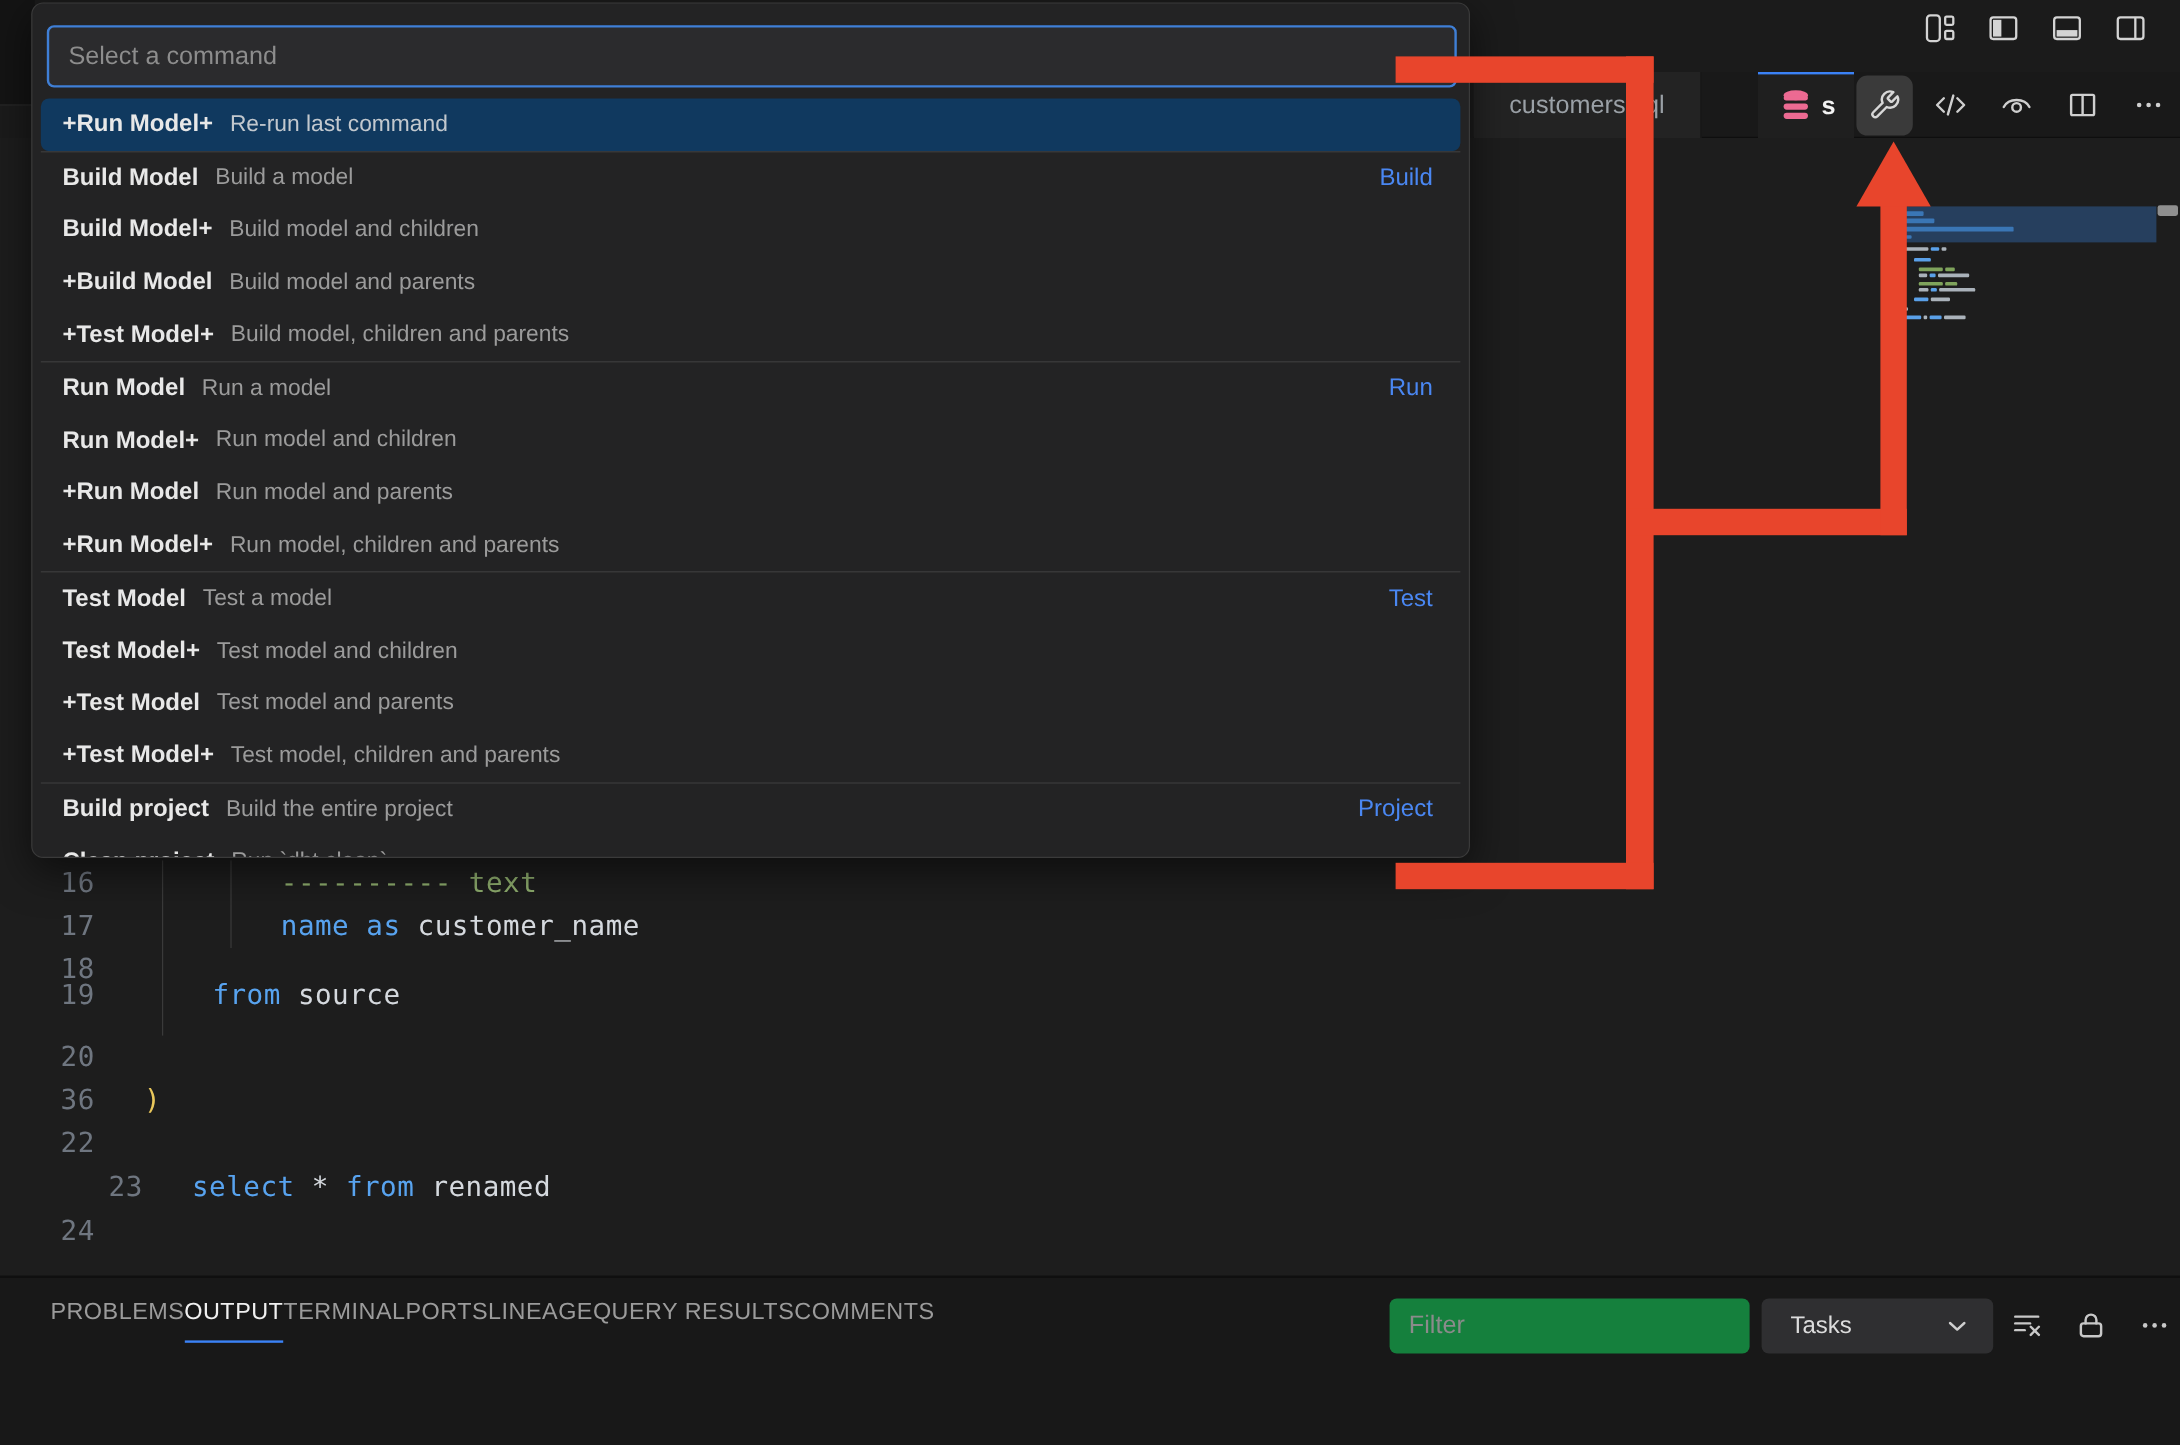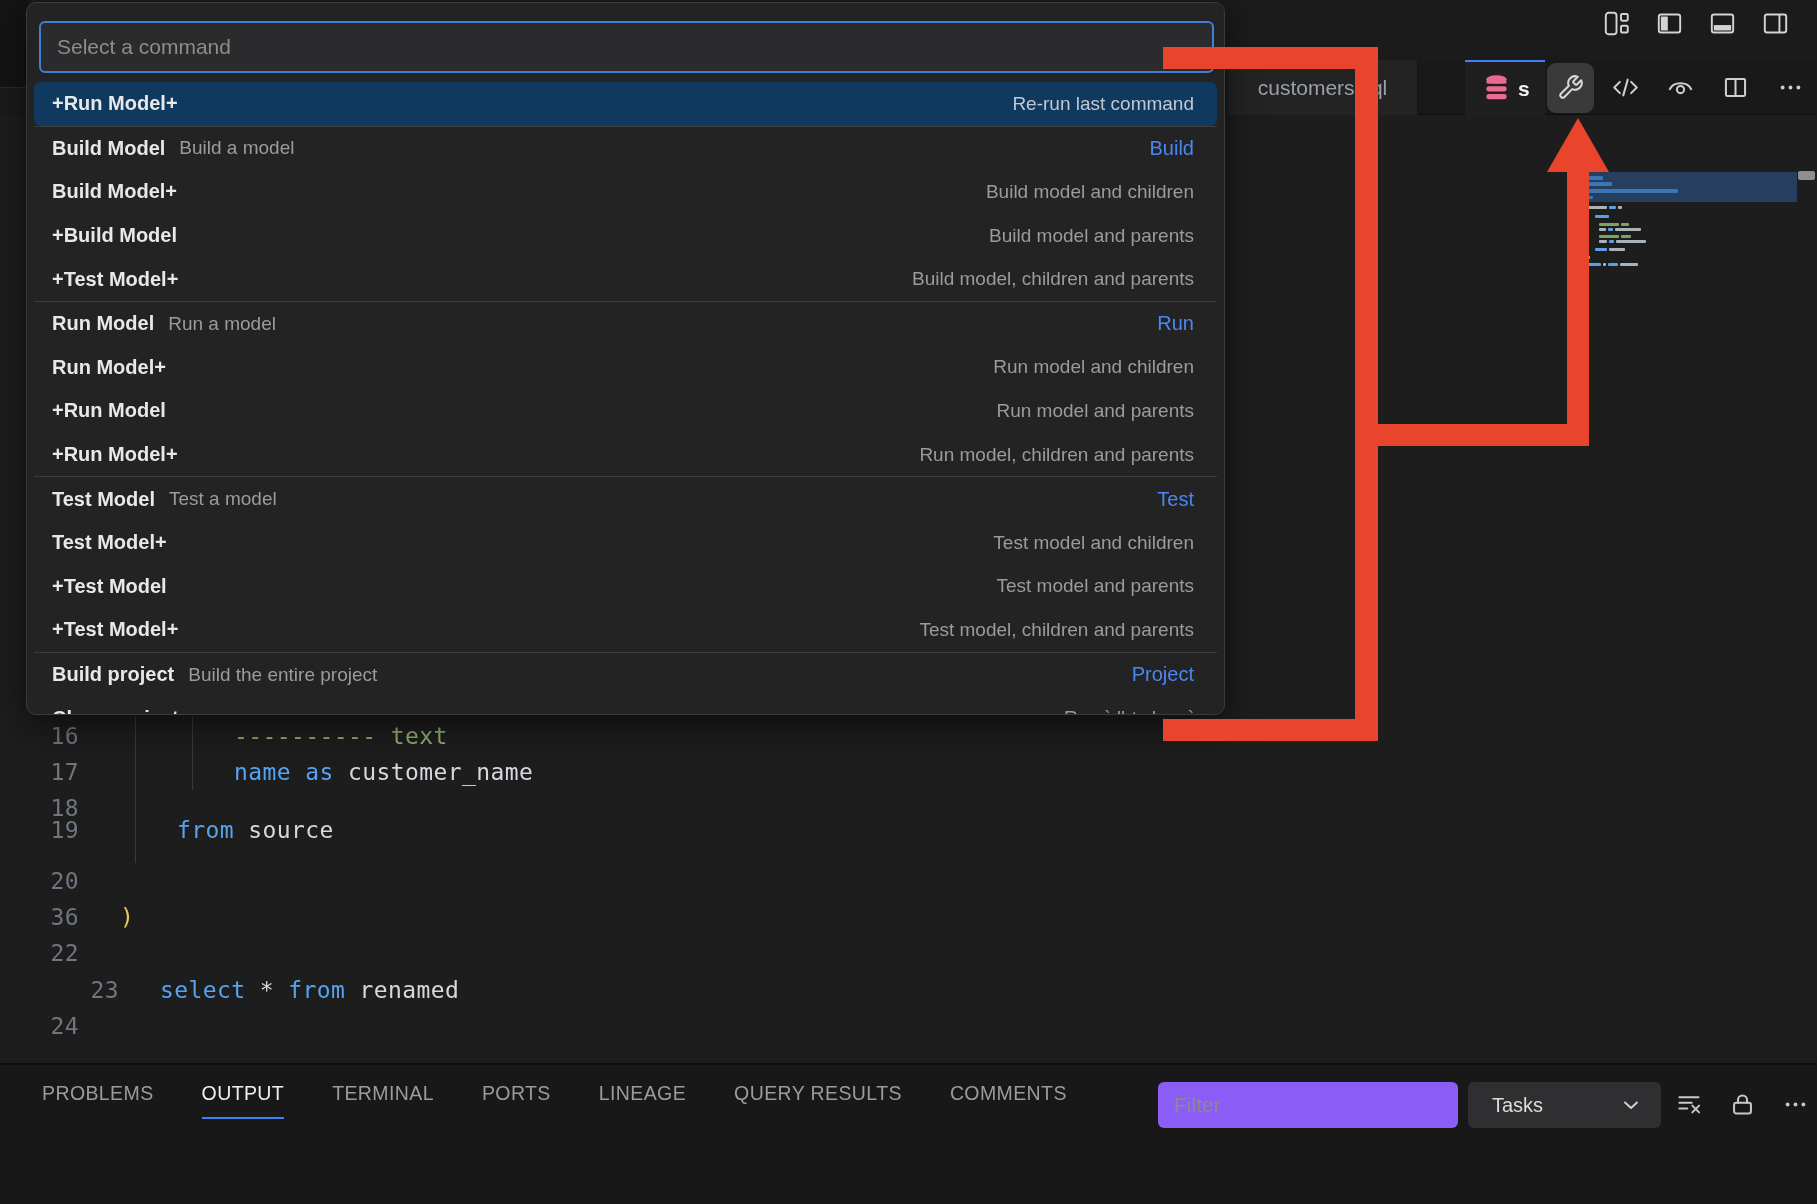--- a/index.html
+++ b/index.html
@@ -56,35 +56,35 @@
   .mm-bar{position:absolute;border-radius:1px;}
   .mm-scroll-thumb{position:absolute;left:1798px;top:171px;width:17px;height:9px;background:#8f8f8f;border-radius:2px;}
   .hscroll-dash{position:absolute;left:1772px;top:1132px;width:40px;height:8px;background:#5f5f5f;border-radius:4px;}
 
   
   .palette{position:absolute;left:26px;top:2px;width:1199px;height:713px;background:#232324;border:1px solid #3a3a3a;border-radius:10px;box-shadow:0 10px 34px rgba(0,0,0,.55);overflow:hidden;z-index:30;}
   .palette-input{position:absolute;left:12px;top:18px;width:1175px;height:52px;background:#2b2b2d;border:2px solid #3f7fd6;border-radius:6px;color:#e6e6e6;font-size:21px;padding:0 16px;font-family:"Liberation Sans",sans-serif;outline:none;}
   .palette-input::placeholder{color:#8d8d8d;}
   .cmd-list{position:absolute;left:0;top:79px;width:100%;}
   .cmd-sep{height:1px;background:#3d3d3d;margin:0 7px;}
-  .cmd-row{height:43.6px;display:flex;align-items:center;padding:0 30px 0 25px;justify-content:space-between;}
+  .cmd-row{height:43.6px;display:flex;align-items:center;padding:0 30px 0 25px;}
   .cmd-row.selected{background:var(--selection-bg);border-radius:7px;margin:0 7px;padding:0 23px 0 18px;}
   .cmd-label{color:#e8e8e8;font-size:20px;font-weight:bold;white-space:nowrap;}
   .cmd-desc{color:#9b9b9b;font-size:19px;margin-left:14px;white-space:nowrap;}
   .cmd-row.selected .cmd-desc{color:#c2c8ce;}
   .cmd-category{margin-left:auto;color:var(--category-link);font-size:20px;}
 
   
   .panel-divider{position:absolute;left:0;top:1063px;width:1817px;height:2px;background:#0f0f0f;}
   .bottom-panel{position:absolute;left:0;top:1065px;width:1817px;height:139px;background:#181818;}
-  .panel-tabs{position:absolute;left:42px;top:17px;display:flex;gap:48px;}
+  .panel-tabs{position:absolute;left:42px;top:17px;display:flex;}
   .panel-tab{color:#9b9b9b;font-size:19.5px;letter-spacing:.4px;padding-bottom:14px;position:relative;white-space:nowrap;}
   .panel-tab.active{color:#f0f0f0;}
   .panel-tab.active::after{content:"";position:absolute;left:0;right:0;bottom:0;height:2.5px;background:var(--accent-blue);}
-  .filter-input{position:absolute;left:1158px;top:17px;width:300px;height:46px;background:#8b5cf6;border:none;border-radius:6px;color:#ddd;font-size:21px;padding:0 16px;font-family:"Liberation Sans",sans-serif;outline:none;}
+  .filter-input{position:absolute;left:1158px;top:17px;width:300px;height:46px;background:#15803d;border:none;border-radius:6px;color:#ddd;font-size:21px;padding:0 16px;font-family:"Liberation Sans",sans-serif;outline:none;}
   .filter-input::placeholder{color:#8b8b8b;}
   .tasks-select{position:absolute;left:1468px;top:17px;width:193px;height:46px;background:#2f2f31;border-radius:6px;display:flex;align-items:center;padding:0 18px 0 24px;}
   .tasks-label{color:#dcdcdc;font-size:20px;flex:1;}
   .tasks-select svg{width:24px;height:24px;}
   .panel-icons{position:absolute;left:1672px;top:22px;display:flex;gap:19px;align-items:center;}
   .panel-icon-btn{width:34px;height:34px;display:flex;align-items:center;justify-content:center;}
   .panel-icon-btn svg{width:27px;height:27px;}
 
   
   .annotation{position:absolute;left:0;top:0;width:0;height:0;z-index:40;}

